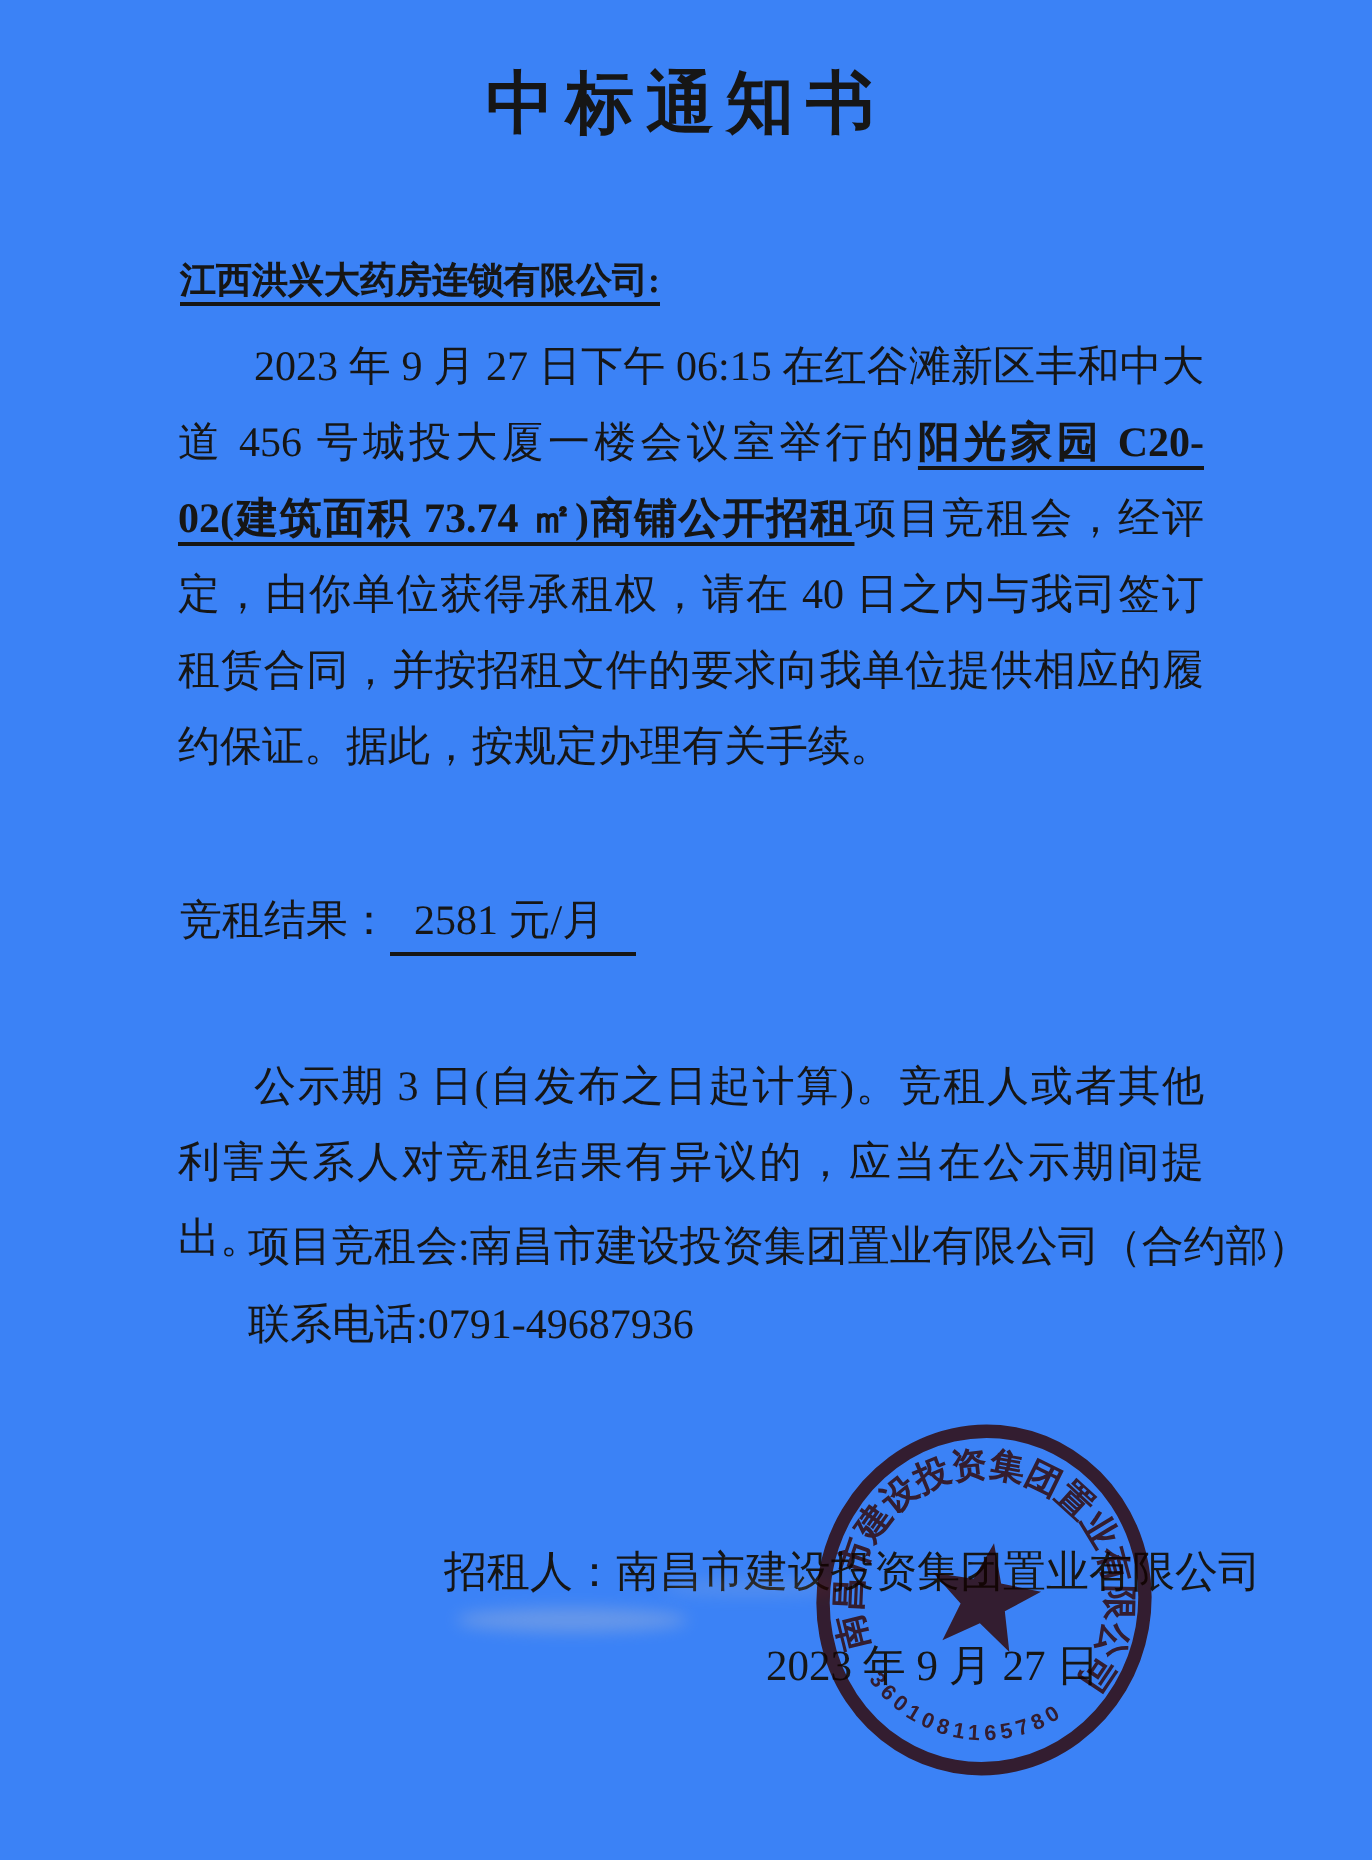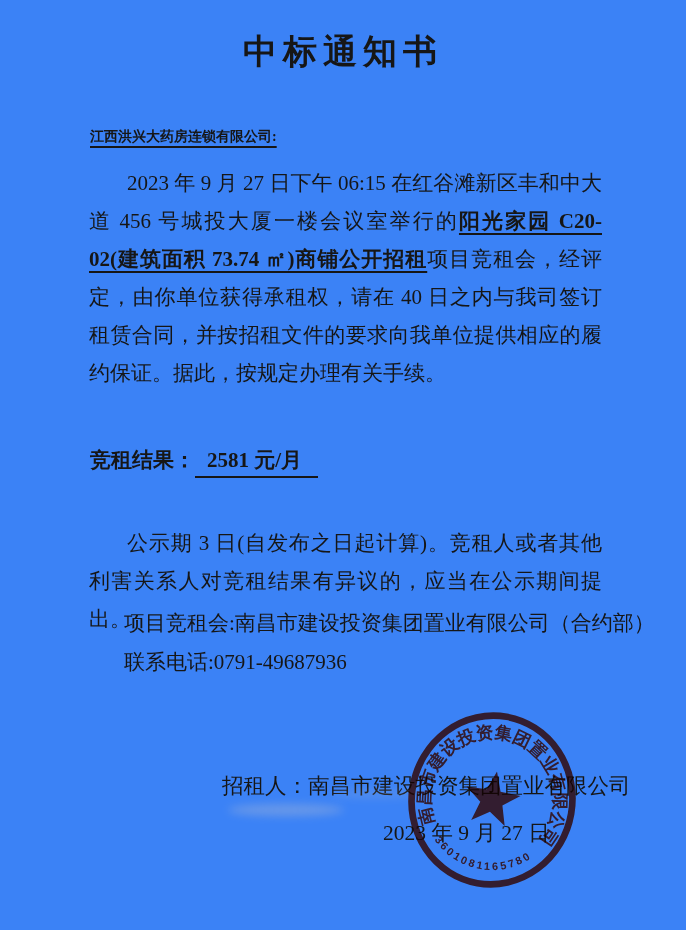--- a/index.html
+++ b/index.html
@@ -14,21 +14,21 @@
     background:#3b82f6;
     color:#161616;
   }
   .doc-title{
     position:absolute;top:29px;left:0;width:686px;
     text-align:center;
     font-size:34px;font-weight:bold;letter-spacing:6px;
   }
   .addressee{
     position:absolute;left:90px;top:128px;
-    font-size:14px;font-weight:bold;
+    font-size:18px;font-weight:bold;
     text-decoration:underline;
     text-decoration-thickness:2px;
     text-underline-offset:5px;
   }
   .body-par{
     position:absolute;left:89px;width:513px;
     font-size:21px;line-height:38px;
     text-align:justify;
     text-indent:38px;
     margin:0;
@@ -36,21 +36,21 @@
   .par-main{top:164px;}
   .par-publicity{top:524px;}
   .bu{
     font-weight:bold;
     text-decoration:underline;
     text-decoration-thickness:2px;
     text-underline-offset:5px;
   }
   .result-line{
     position:absolute;left:90px;top:446px;
-    font-size:21px;font-weight:bold;
+    font-size:21px;font-weight:normal;
   }
   .result-value{
     display:inline-block;
     padding:0 16px 2px 12px;
     border-bottom:2px solid #161616;
   }
   .plain-line{
     position:absolute;
     font-size:21px;
   }

